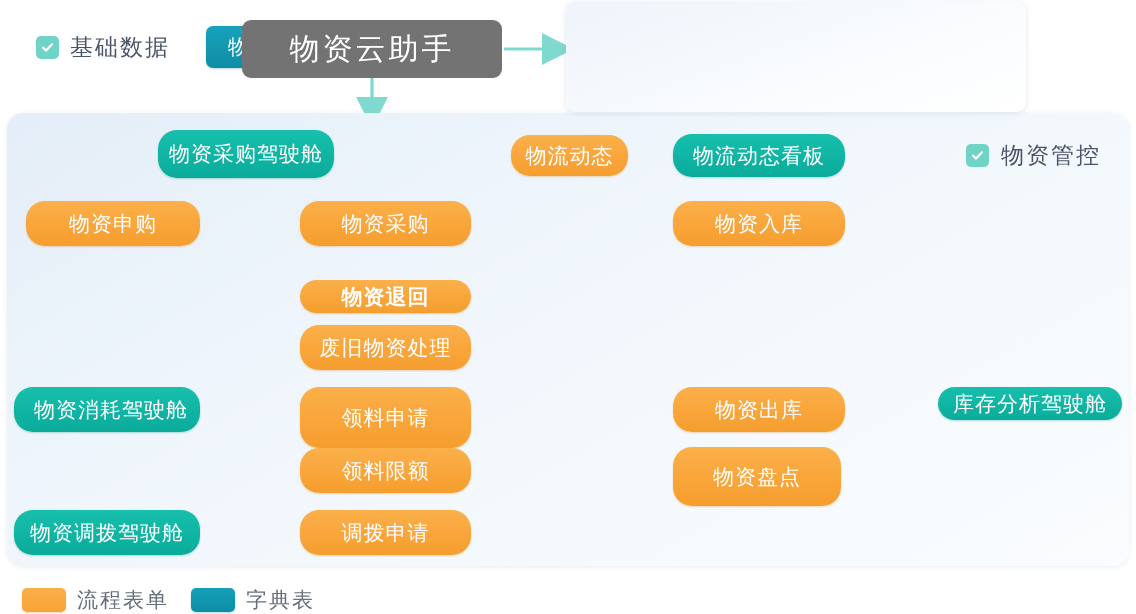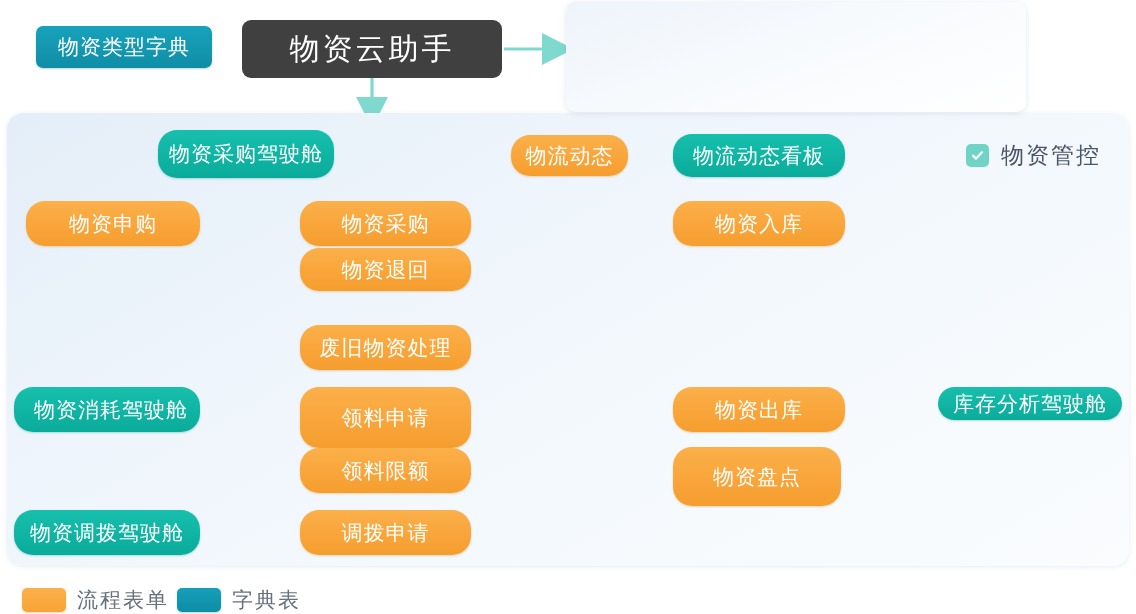--- a/index.html
+++ b/index.html
@@ -35,21 +35,21 @@
     box-shadow:0 1px 2px rgba(10,150,135,.3);
   }
   .dict{
     background:linear-gradient(180deg,#17A2BC 0%,#1396AE 60%,#0F8DA6 100%);
     box-shadow:0 1px 2px rgba(10,120,145,.3);
   }
 
   
   #title{
     position:absolute;left:242px;top:20px;width:260px;height:58px;
-    background:#404040;
+    background:#737373;
     border-radius:9px;
     display:flex;align-items:center;justify-content:center;
     color:#ffffff;font-size:30px;letter-spacing:3px;
     z-index:3;
   }
 
   
   #basepanel{
     position:absolute;left:566px;top:2px;width:460px;height:110px;
     background:linear-gradient(160deg,#EEF4FB 0%,#F7FAFD 45%,#FFFFFF 100%);
@@ -79,37 +79,45 @@
     background:linear-gradient(150deg,#E4EEF8 0%,#EDF4FB 30%,#F4F9FD 62%,#FAFCFE 100%);
     border-radius:16px;
     box-shadow:0 1px 5px rgba(135,160,190,.20);
     z-index:1;
   }
   #mainhdr{
     position:absolute;left:966px;top:140px;display:flex;align-items:center;gap:12px;z-index:3;font-family:Liberation Serif, serif;
   }
 
   
-  #legend{position:absolute;left:22px;top:586px;display:flex;align-items:center;gap:8px;z-index:3;}
+  #legend{position:absolute;left:22px;top:586px;display:flex;align-items:center;gap:22px;z-index:3;}
   .lgitem{display:flex;align-items:center;gap:11px;}
   .sw{width:44px;height:24px;border-radius:5px;flex:none;}
   .sw.form{background:linear-gradient(180deg,#FBB04A,#F8A337);}
   .sw.dash{background:linear-gradient(180deg,#14BCA9,#0BAB9A);}
   .sw.dict{background:linear-gradient(180deg,#169FBA,#0F8DA6);}
   .lgtext{font-size:21px;color:#67717E;letter-spacing:2px;white-space:nowrap;}
 </style>
 </head>
 <body>
 
 <div id="stage">
 
   <div id="mainpanel"></div>
 
   <div id="basepanel"></div>
   <div id="baserow">
+    <div class="lblgroup">
+      <span class="chk">
+        <svg width="15" height="15" viewBox="0 0 15 15">
+            <path d="M3 7.6 L6.1 10.6 L12 4.3" fill="none" stroke="#ffffff" stroke-width="2.2" stroke-linecap="round" stroke-linejoin="round"></path>
+          </svg>
+      </span>
+      <span class="darklabel">基础数据</span>
+    </div>
     <div id="dictbtn" class="dict">物资类型字典</div>
   </div>
 
   <div id="mainhdr">
     <span class="chk">
       <svg width="15" height="15" viewBox="0 0 15 15">
           <path d="M3 7.6 L6.1 10.6 L12 4.3" fill="none" stroke="#ffffff" stroke-width="2.2" stroke-linecap="round" stroke-linejoin="round"></path>
         </svg>
     </span>
     <span class="darklabel">物资管控</span>
@@ -177,21 +185,21 @@
     </g>
   </svg>
 
   <div id="nodes">
       <div class="node dash" style="left: 158px; top: 130px; width: 176px; height: 48px;">物资采购驾驶舱</div>
       <div class="node form" style="left: 26px; top: 201px; width: 174px; height: 45px;">物资申购</div>
       <div class="node form" style="left: 300px; top: 201px; width: 171px; height: 45px;">物资采购</div>
       <div class="node form" style="left: 511px; top: 135px; width: 117px; height: 41px;">物流动态</div>
       <div class="node dash" style="left: 673px; top: 134px; width: 172px; height: 43px;">物流动态看板</div>
       <div class="node form" style="left: 673px; top: 201px; width: 172px; height: 45px;">物资入库</div>
-      <div class="node form" style="left: 300px; top: 248px; width: 171px; height: 43px;">物资退回</div>
+      <div class="node form" style="left: 300px; top: 280px; width: 171px; height: 33px; font-weight: bold;">物资退回</div>
       <div class="node form" style="left: 300px; top: 325px; width: 171px; height: 45px;">废旧物资处理</div>
       <div class="node dash" style="left: 14px; top: 387px; width: 186px; height: 45px; padding-left: 8px;">物资消耗驾驶舱</div>
       <div class="node form" style="left: 300px; top: 387px; width: 171px; height: 61px;">领料申请</div>
       <div class="node form" style="left: 300px; top: 448px; width: 171px; height: 45px;">领料限额</div>
       <div class="node form" style="left: 673px; top: 387px; width: 172px; height: 45px;">物资出库</div>
       <div class="node dash" style="left: 938px; top: 387px; width: 184px; height: 33px;">库存分析驾驶舱</div>
       <div class="node form" style="left: 673px; top: 447px; width: 168px; height: 59px;">物资盘点</div>
       <div class="node dash" style="left: 14px; top: 510px; width: 186px; height: 45px;">物资调拨驾驶舱</div>
       <div class="node form" style="left: 300px; top: 510px; width: 171px; height: 45px;">调拨申请</div>
     </div>

